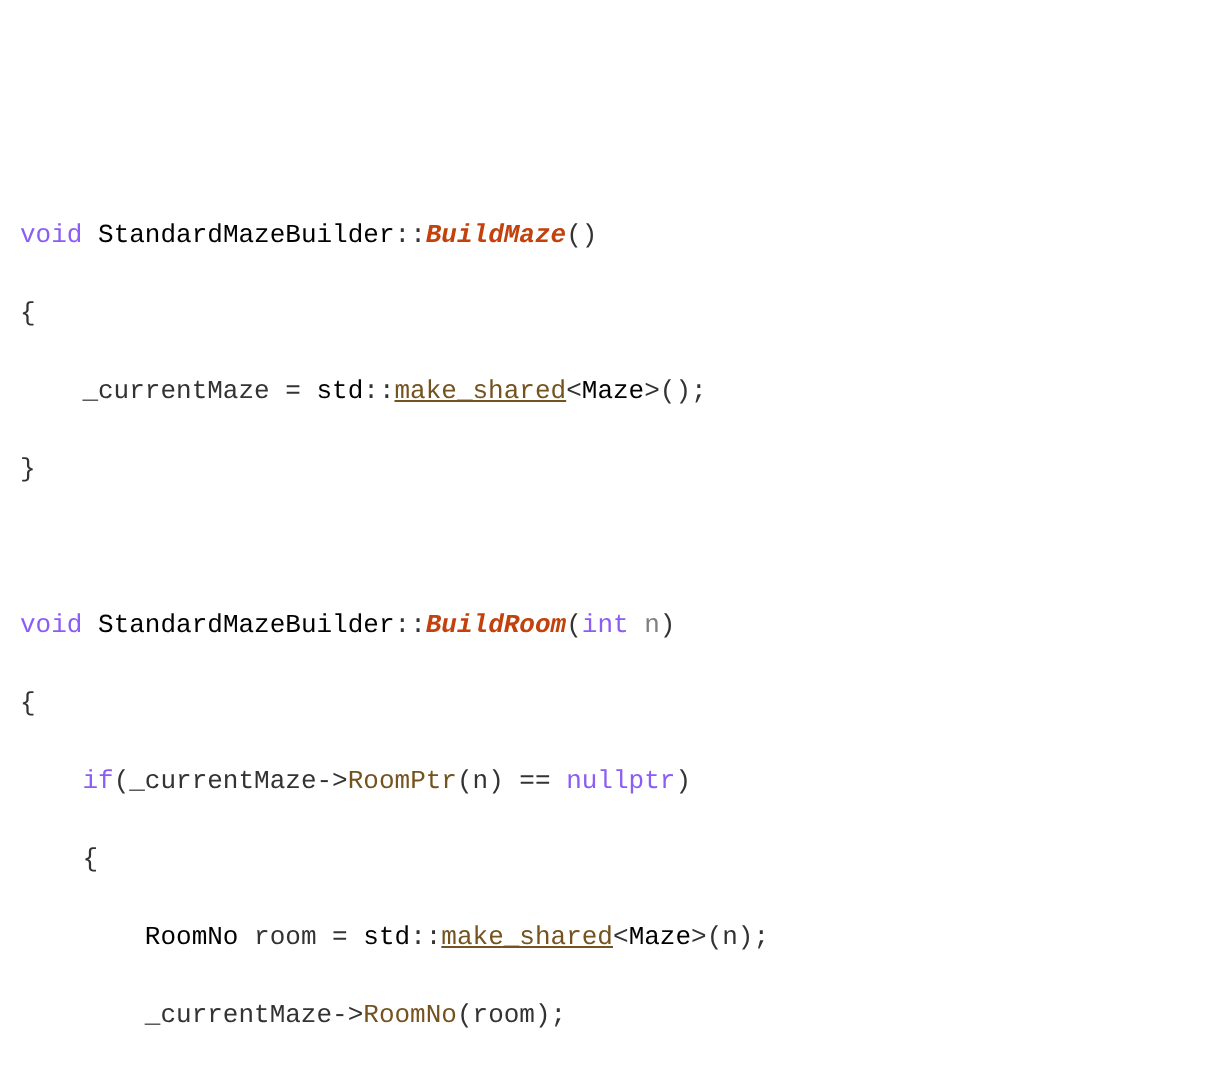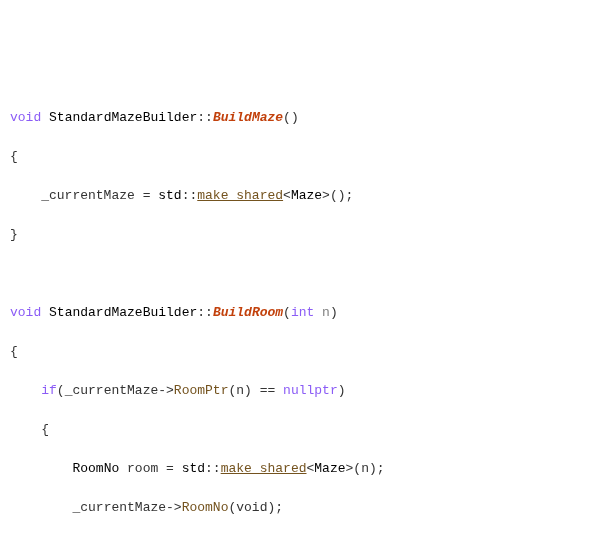--- a/index.html
+++ b/index.html
@@ -31,21 +31,21 @@
 <div><span class="kw">void</span> <span class="type">StandardMazeBuilder</span><span>::</span><span class="method">BuildMaze</span><span>()</span></div>
 <div>{</div>
 <div><span>    _currentMaze</span><span> = </span><span class="type">std</span><span>::</span><span class="func underline">make_shared</span><span>&lt;</span><span class="type">Maze</span><span>&gt;();</span></div>
 <div>}</div>
 <div> </div>
 <div><span class="kw">void</span> <span class="type">StandardMazeBuilder</span><span>::</span><span class="method">BuildRoom</span><span>(</span><span class="kw">int</span><span class="param"> n</span><span>)</span></div>
 <div>{</div>
 <div><span class="kw">    if</span><span>(</span><span>_currentMaze</span><span>-&gt;</span><span class="func">RoomPtr</span><span>(n) == </span><span class="kw">nullptr</span><span>)</span></div>
 <div>    {</div>
 <div><span>        </span><span class="type">RoomNo</span><span> room = </span><span class="type">std</span><span>::</span><span class="func underline">make_shared</span><span>&lt;</span><span class="type">Maze</span><span>&gt;(n);</span></div>
-<div><span>        </span><span>_currentMaze</span><span>-&gt;</span><span class="func">RoomNo</span><span>(void);</span></div>
+<div><span>        </span><span>_currentMaze</span><span>-&gt;</span><span class="func">RoomNo</span><span>(room);</span></div>
 <div> </div>
 
 
 
 
 
 
 
 
 

